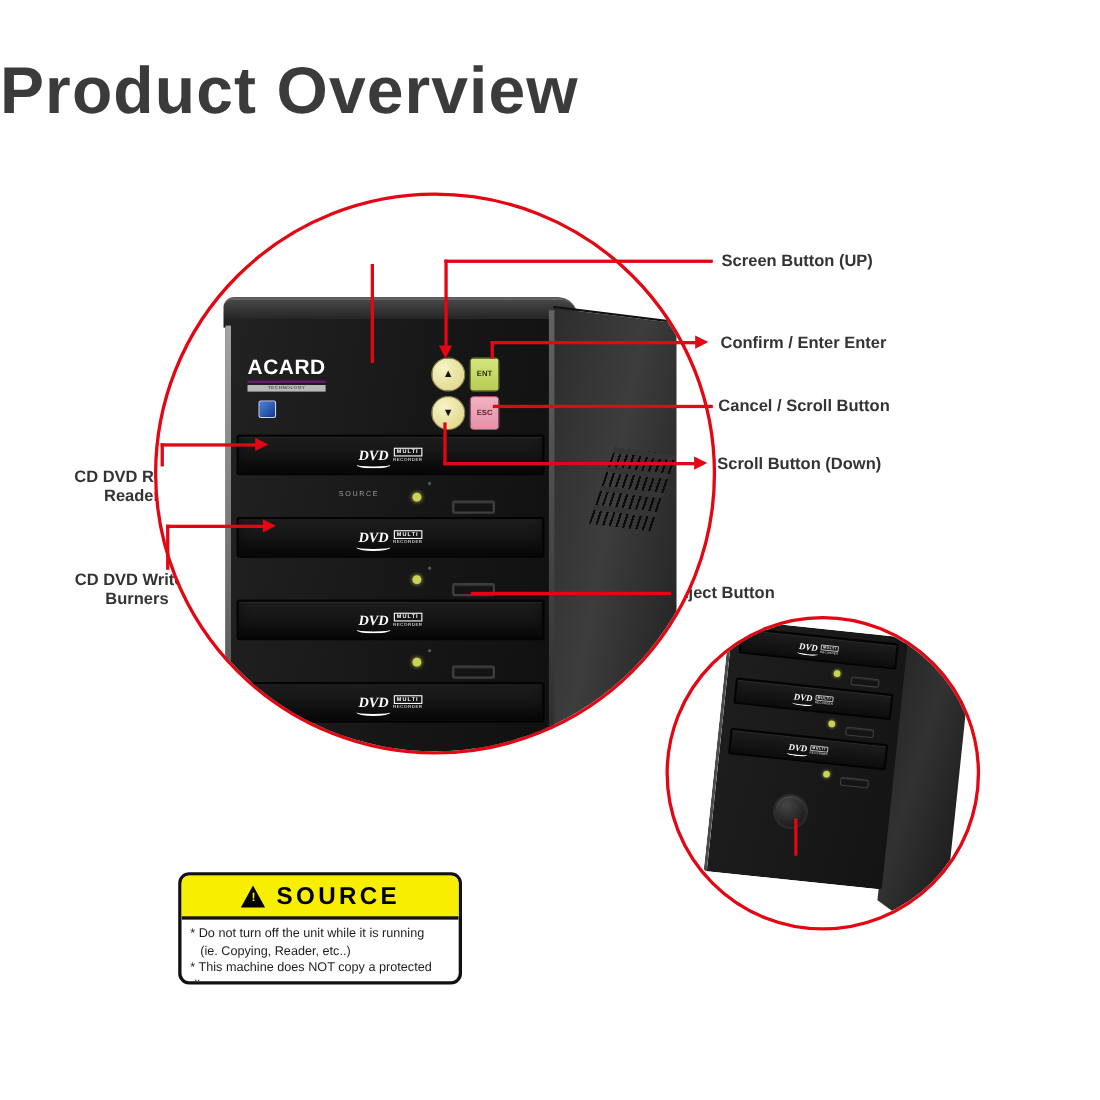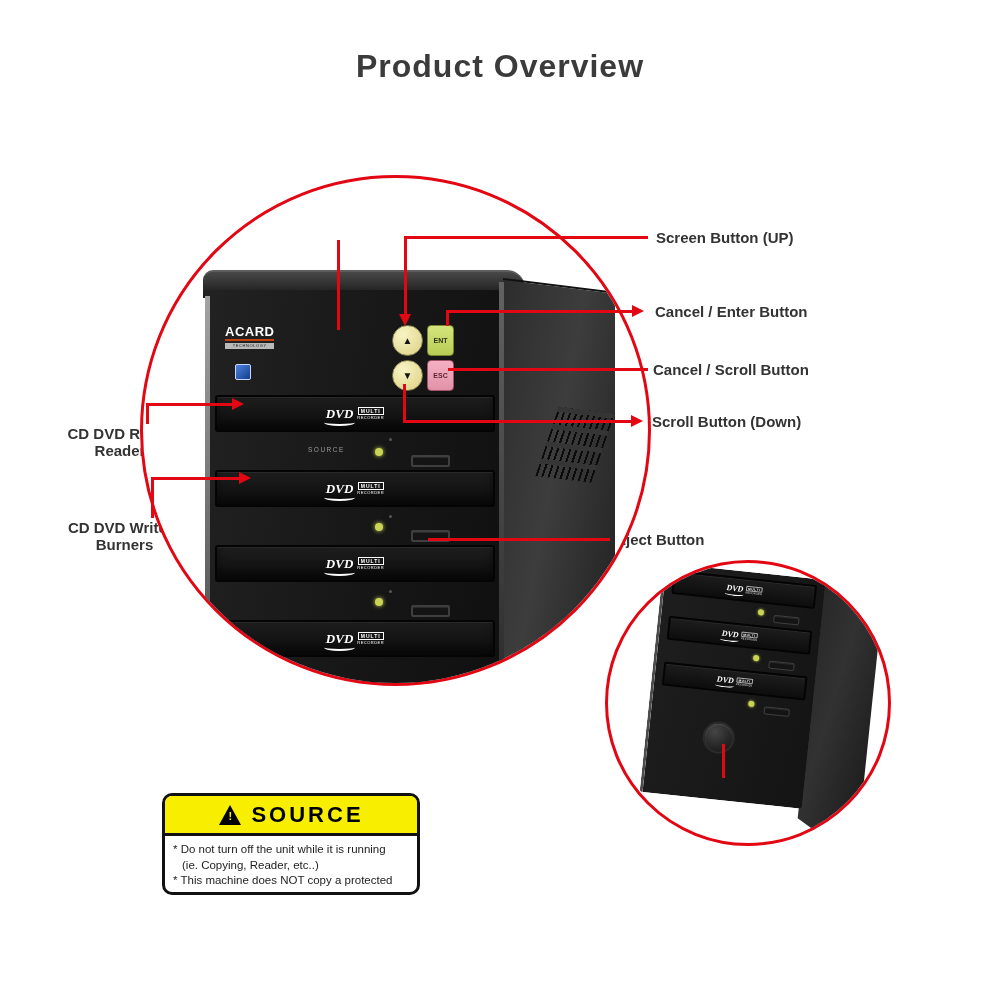--- a/index.html
+++ b/index.html
@@ -1,21 +1,21 @@
 <!DOCTYPE html>
 <html><head>
 <meta charset="utf-8">
 <style>
   html,body{margin:0;padding:0;background:#ffffff;}
   .stage{position:relative;width:1000px;height:1000px;background:#fff;overflow:hidden;
          font-family:"Liberation Sans",sans-serif;}
 
   
-  .title{position:absolute;left:0;right:0;top:48px;text-align:center;
-         font-size:32px;font-weight:bold;color:#3b3b3b;letter-spacing:1px;}
+  .title{position:absolute;left:0;right:0;top:48px;
+         font-size:60px;font-weight:bold;color:#3b3b3b;letter-spacing:1px;}
 
   
   .lbl{position:absolute;font-size:15px;font-weight:bold;color:#333;line-height:1.15;white-space:nowrap;}
   .lbl.center{text-align:center;white-space:normal;}
 
   
   .line{position:absolute;background:#e30613;z-index:40;}
   .arr-r{position:absolute;width:0;height:0;border-top:6px solid transparent;
          border-bottom:6px solid transparent;border-left:12px solid #e30613;z-index:41;}
   .arr-d{position:absolute;width:0;height:0;border-left:6px solid transparent;
@@ -41,21 +41,21 @@
         transform:skewY(7deg);transform-origin:left top;border-top:2px solid #111;}
   .bevel{position:absolute;left:356px;top:104px;width:5px;height:401px;
         background:linear-gradient(180deg,#636363,#2c2c2c);}
   .vents{position:absolute;left:44px;top:120px;width:56px;height:72px;
         transform:skewX(-18deg);
         background-image:repeating-linear-gradient(0deg,transparent 0 13px,#353535 13px 18px),
                          repeating-linear-gradient(90deg,#0b0b0b 0 2px,transparent 2px 6px);}
 
   
   .brand{position:absolute;left:82px;top:147px;color:#fff;text-align:center;}
-  .brand .name{font-size:13px;font-weight:bold;letter-spacing:.5px;border-bottom:2px solid #c2410c;
+  .brand .name{font-size:19px;font-weight:bold;letter-spacing:.5px;border-bottom:2px solid #701a75;
                line-height:1.1;display:block;}
   .brand .sub{display:block;margin-top:2px;background:#b9b9b9;color:#161616;font-size:4px;
               letter-spacing:.6px;padding:1px 2px;line-height:1;}
   .sticker{position:absolute;left:92px;top:186px;width:14px;height:14px;border-radius:2px;
            background:linear-gradient(135deg,#4d82e0,#123c8c);border:1px solid #c9d6ff;}
   .lcd{position:absolute;left:128px;top:146px;width:110px;height:37px;box-sizing:border-box;
        background:linear-gradient(180deg,#cade6e,#a9c247);border:2px solid #0a0a0a;
        box-shadow:inset 0 0 5px rgba(0,0,0,.5);padding:4px 6px;display:flex;
        flex-direction:column;justify-content:space-between;
        font-family:"DejaVu Sans Mono",monospace;font-size:8px;font-weight:bold;color:#263a06;}
@@ -274,21 +274,21 @@
   <div class="line" style="left:151px;top:477px;width:90px;height:3px"></div>
   <div class="line" style="left:151px;top:477px;width:3px;height:41px"></div>
   <div class="arr-r" style="left:239px;top:472px"></div>
 
   <div class="line" style="left:428px;top:538px;width:182px;height:3px"></div>
 
   <div class="line" style="left:722px;top:744px;width:3px;height:34px"></div>
 
   <div class="lbl" style="left:301px;top:219px">LCD Screen</div>
   <div class="lbl" style="left:656px;top:229px">Screen Button (UP)</div>
-  <div class="lbl" style="left:655px;top:303px">Cancel / Enter Button</div>
+  <div class="lbl" style="left:655px;top:303px">Confirm / Enter Enter</div>
   <div class="lbl" style="left:653px;top:361px">Cancel / Scroll Button</div>
   <div class="lbl" style="left:652px;top:413px">Scroll Button (Down)</div>
   <div class="lbl center" style="left:50px;top:425px;width:140px">
     <div>CD DVD ROM /</div>
     <div>Reader</div>
   </div>
   <div class="lbl center" style="left:52px;top:519px;width:145px">
     <div>CD DVD Writer /</div>
     <div>Burners</div>
   </div>

